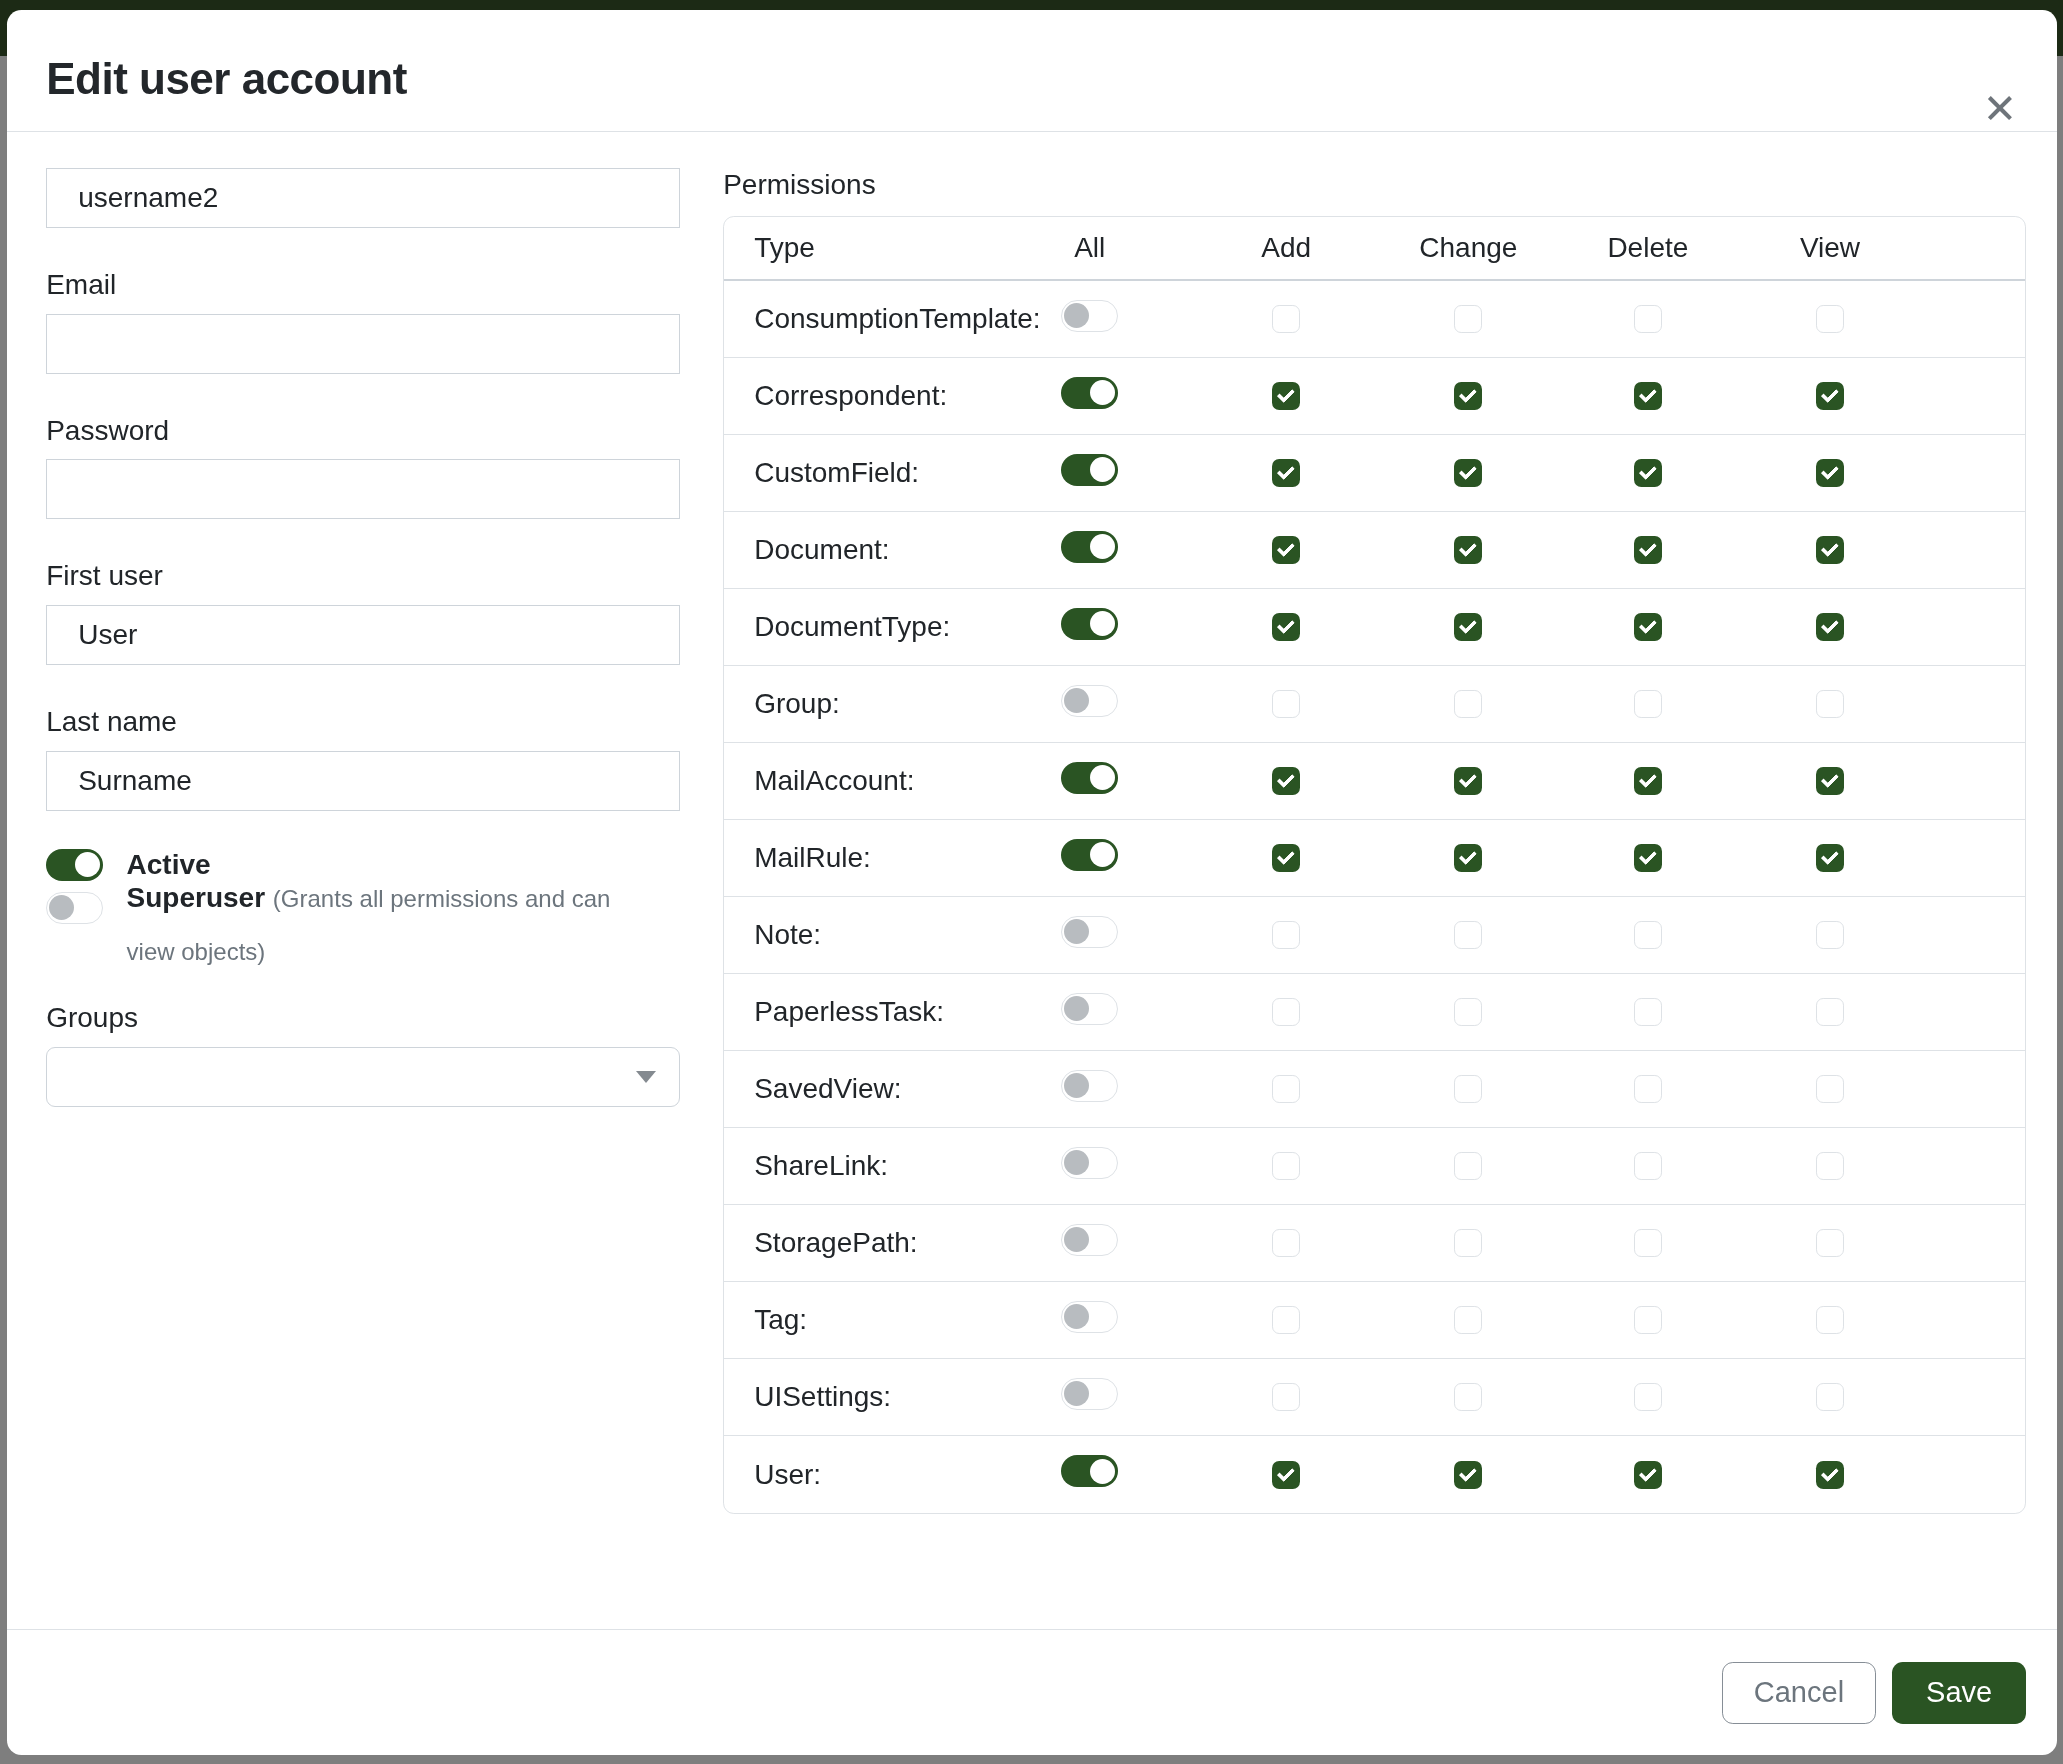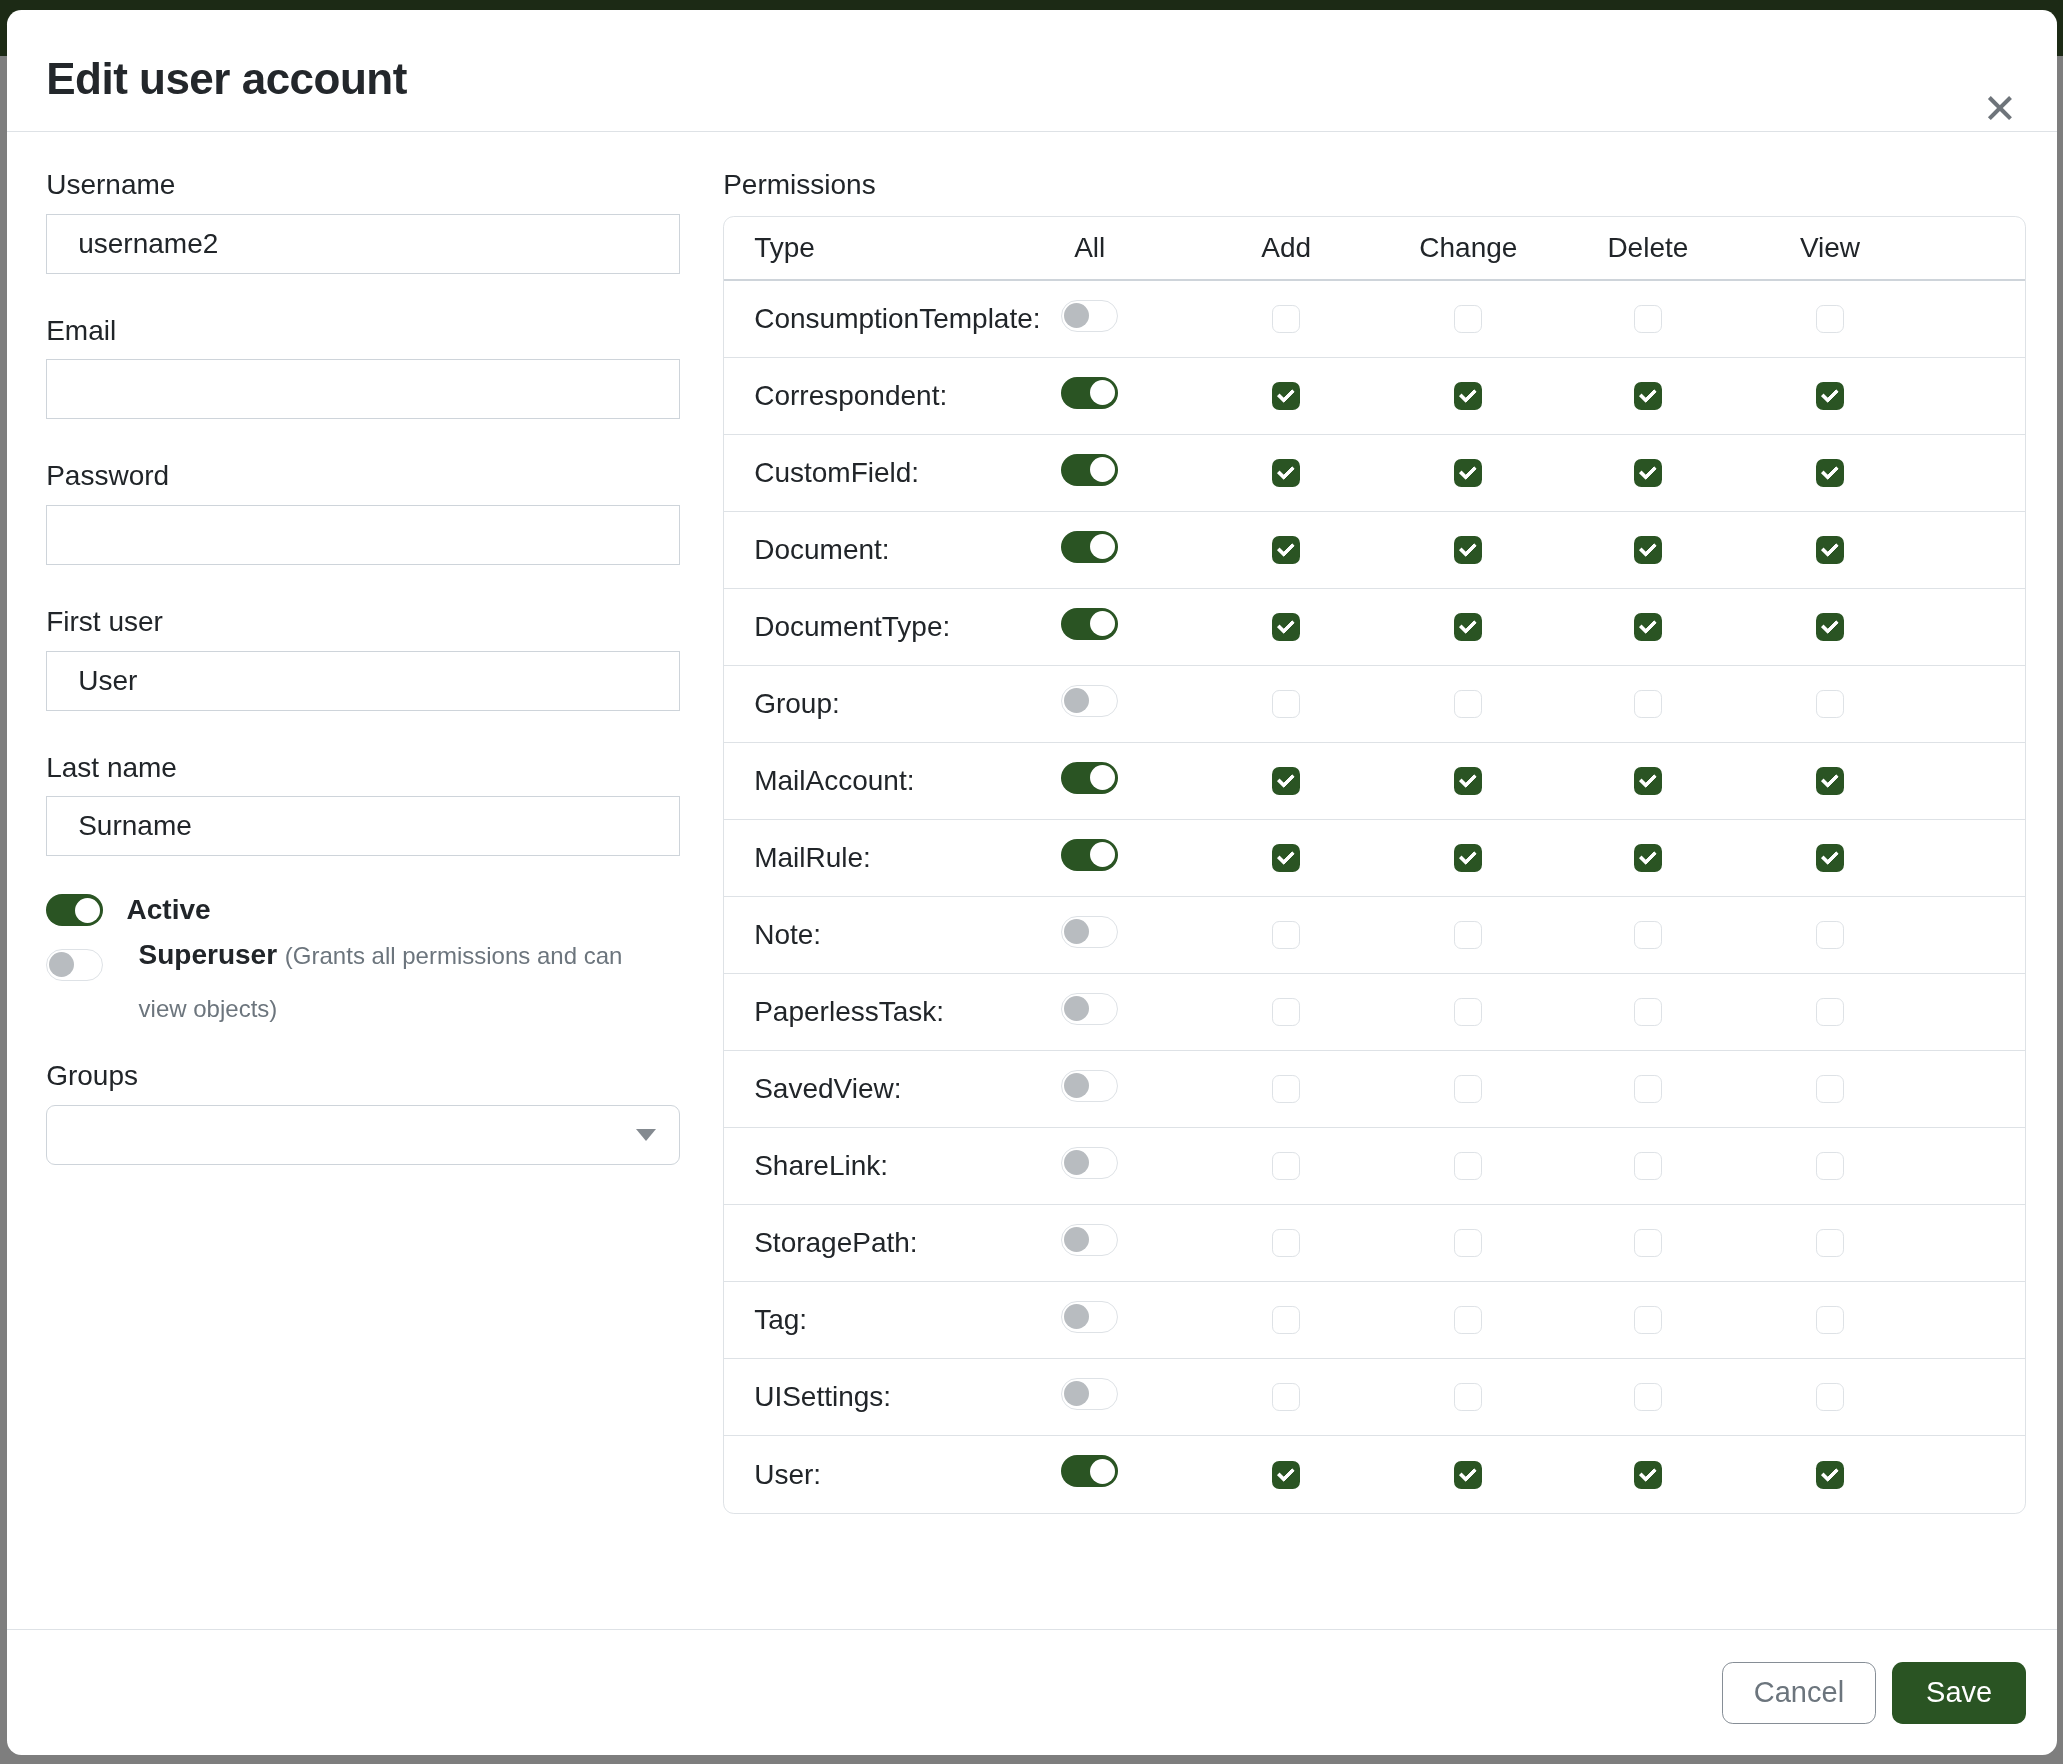--- a/index.html
+++ b/index.html
@@ -44,21 +44,21 @@
     display:block;width:100%;height:60px;border:1.8px solid var(--input-border);border-radius:0;
     font-size:28px;color:var(--text);padding:0 31px;font-family:inherit;background:#fff;outline:none;
   }
   
   .switch{position:relative;display:inline-block;width:57px;height:32px;border-radius:16px;flex:0 0 auto;cursor:pointer;}
   .switch.on{background:var(--accent);}
   .switch.on .knob{position:absolute;top:3.6px;right:3.6px;width:25px;height:25px;border-radius:50%;background:#fff;}
   .switch.off{background:#fff;border:1.8px solid var(--border-light);}
   .switch.off .knob{position:absolute;top:1.8px;left:1.8px;width:25px;height:25px;border-radius:50%;background:#b8bcc0;}
   .check-row{display:flex;align-items:center;margin-top:38px;}
-  .check-row.second{margin-top:13px;align-items:flex-start;gap:12px;}
+  .check-row.second{margin-top:1px;align-items:flex-start;}
   .check-label{font-size:28px;font-weight:700;margin-left:23.4px;line-height:32px;}
   .su-text{margin-left:23.4px;width:531px;font-size:28px;line-height:52px;margin-top:-10px;}
   .su-text .check-label{margin-left:0;}
   .hint{font-size:24px;color:var(--muted);font-weight:400;}
   .groups-field{margin-top:23.4px;}
   .select-box{position:relative;height:60px;border:1.8px solid var(--input-border);border-radius:9px;background:#fff;cursor:pointer;}
   .caret{
     position:absolute;right:23.4px;top:50%;margin-top:-5.4px;width:0;height:0;
     border-left:10px solid transparent;border-right:10px solid transparent;border-top:12.6px solid #848a90;
   }
@@ -103,21 +103,20 @@
   <div class="modal-header">
     <h1 class="modal-title">Edit user account</h1>
     <button class="close-btn">✕</button>
   </div>
 
   <div class="modal-body">
 
     <div class="col-left">
 
       <div class="field">
-        <label class="field-label">Username</label>
         <input class="text-input" type="text" value="username2" style="">
       </div>
 
       <div class="field">
         <label class="field-label">Email</label>
         <input class="text-input" type="text" value="" style="">
       </div>
 
       <div class="field">
         <label class="field-label">Password</label>

